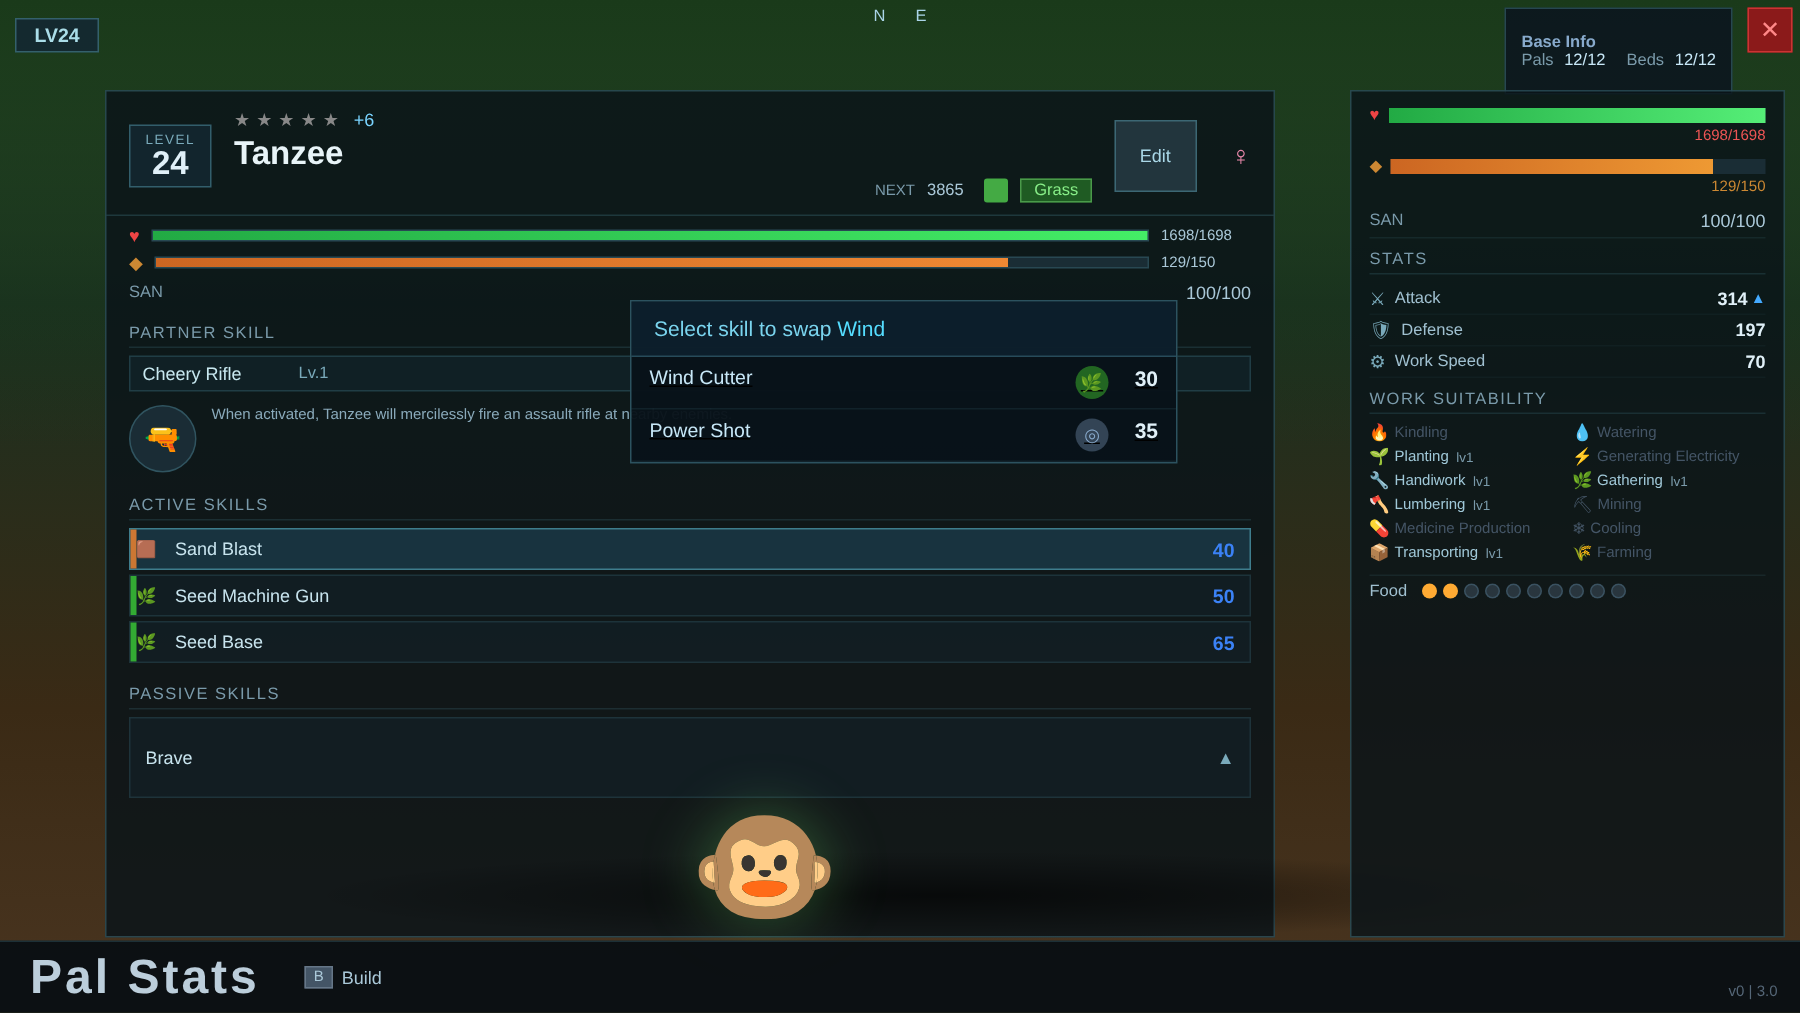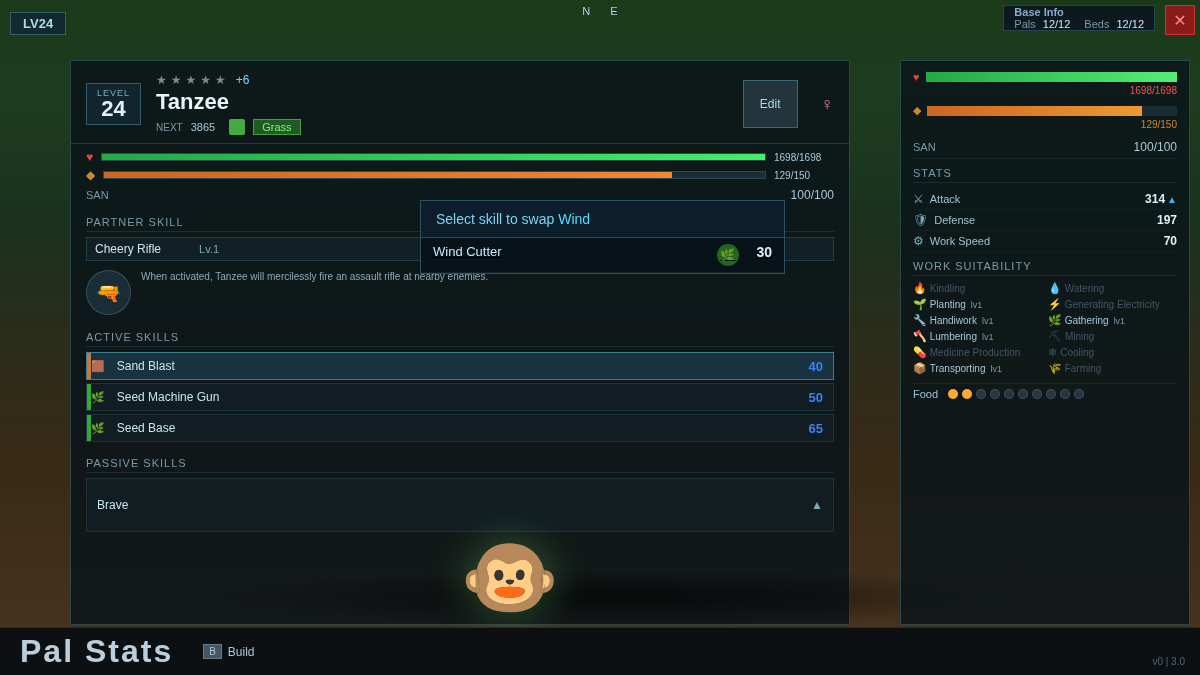--- a/index.html
+++ b/index.html
@@ -57,21 +57,21 @@
       padding: 3px 12px;
       font-weight: bold;
     }
 
     
     .base-info {
       position: absolute;
       top: 5px; right: 45px;
       background: rgba(10,20,30,0.85);
       border: 1px solid rgba(100,180,200,0.3);
-      padding: 0 10px;
+      padding: 16px 10px;
       font-size: 11px;
       color: #a0c8d8;
     }
 
     .close-btn {
       position: absolute;
       top: 5px; right: 5px;
       width: 30px; height: 30px;
       background: #8b1a1a;
       border: 1px solid #cc3333;
@@ -137,20 +137,21 @@
       font-size: 22px;
       color: #e8f4f8;
       font-weight: bold;
       margin-bottom: 4px;
     }
 
     .next-row {
       display: flex;
       align-items: center;
       gap: 8px;
+      justify-content: flex-end;
     }
 
     .next-label {
       font-size: 10px;
       color: #7a9aaa;
       text-transform: uppercase;
     }
 
     .next-val {
       font-size: 11px;
@@ -707,20 +708,25 @@
   <div class="modal-header">
     <span>Select skill to swap </span><span style="color:#55ddff;">Wind</span>
   </div>
 
   <div class="modal-skill-row">
     <span class="modal-skill-name">Wind Cutter</span>
     <div class="modal-skill-type grass">🌿</div>
     <span class="modal-skill-power">30</span>
   </div>
 
+  <div class="modal-skill-row">
+    <span class="modal-skill-name">Power Shot</span>
+    <div class="modal-skill-type neutral">◎</div>
+    <span class="modal-skill-power">35</span>
+  </div>
 </div>
 
 <div class="right-panel">
 
   <div class="hp-bar-right">
     <div style="display:flex;align-items:center;gap:6px;margin-bottom:2px;">
       <span style="color:#ee4444;font-size:11px;">♥</span>
       <div class="right-bar-track" style="flex:1;">
         <div class="right-bar-fill hp" style="width:100%;"></div>
       </div>

